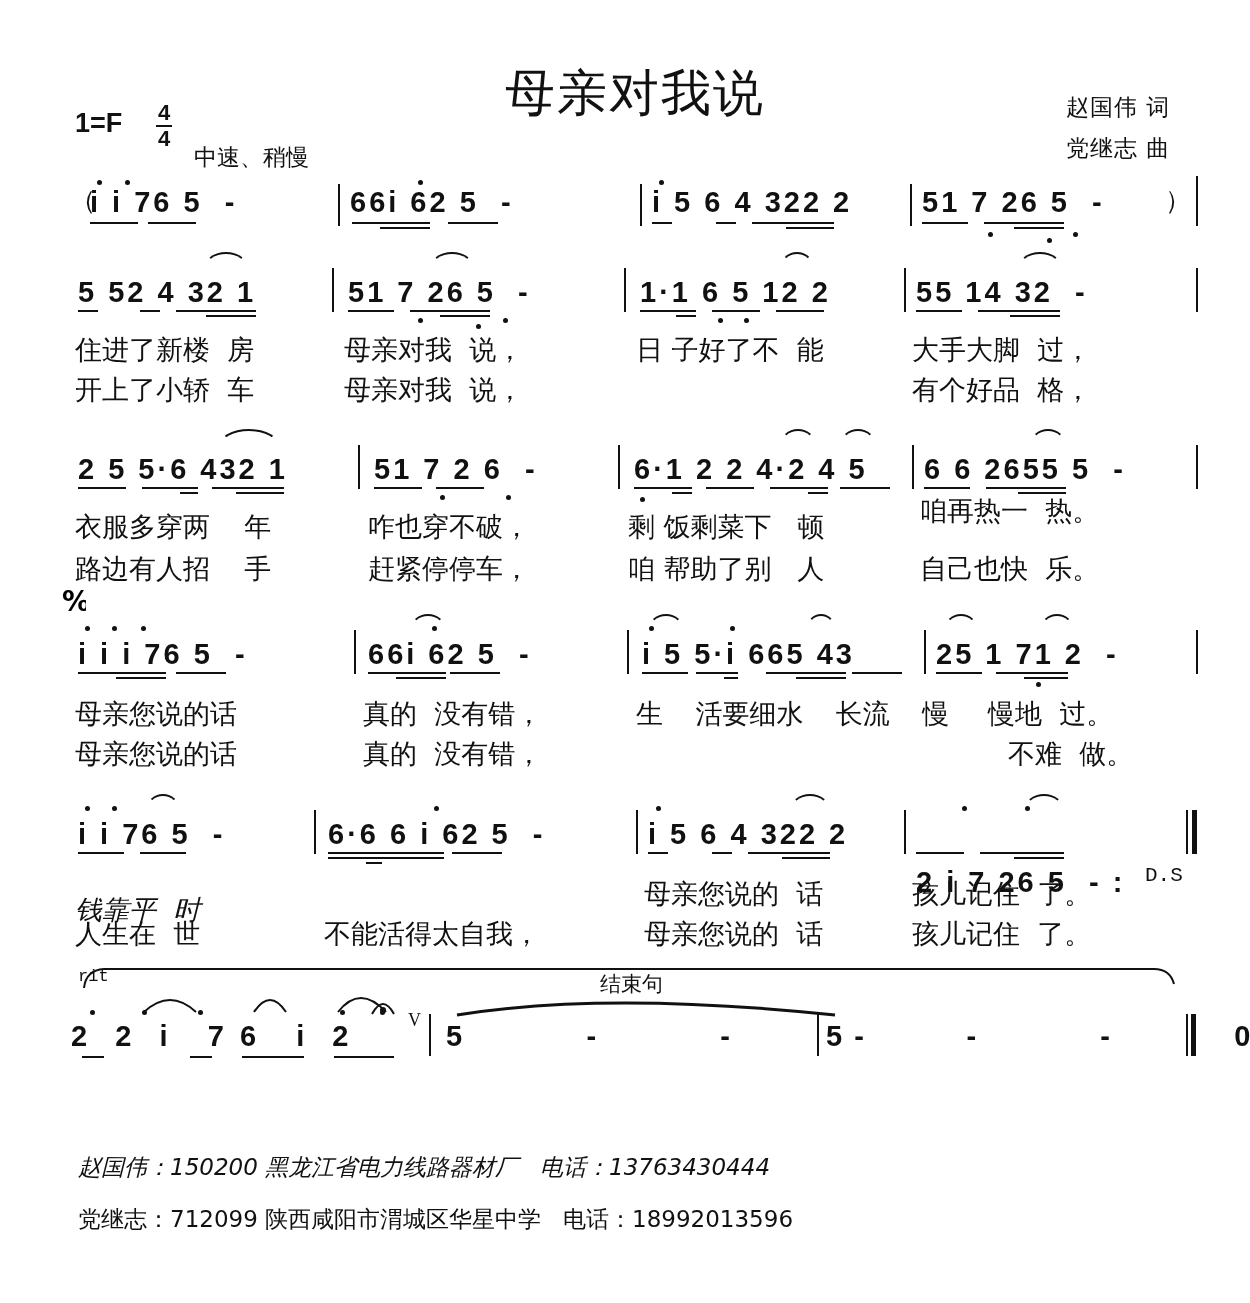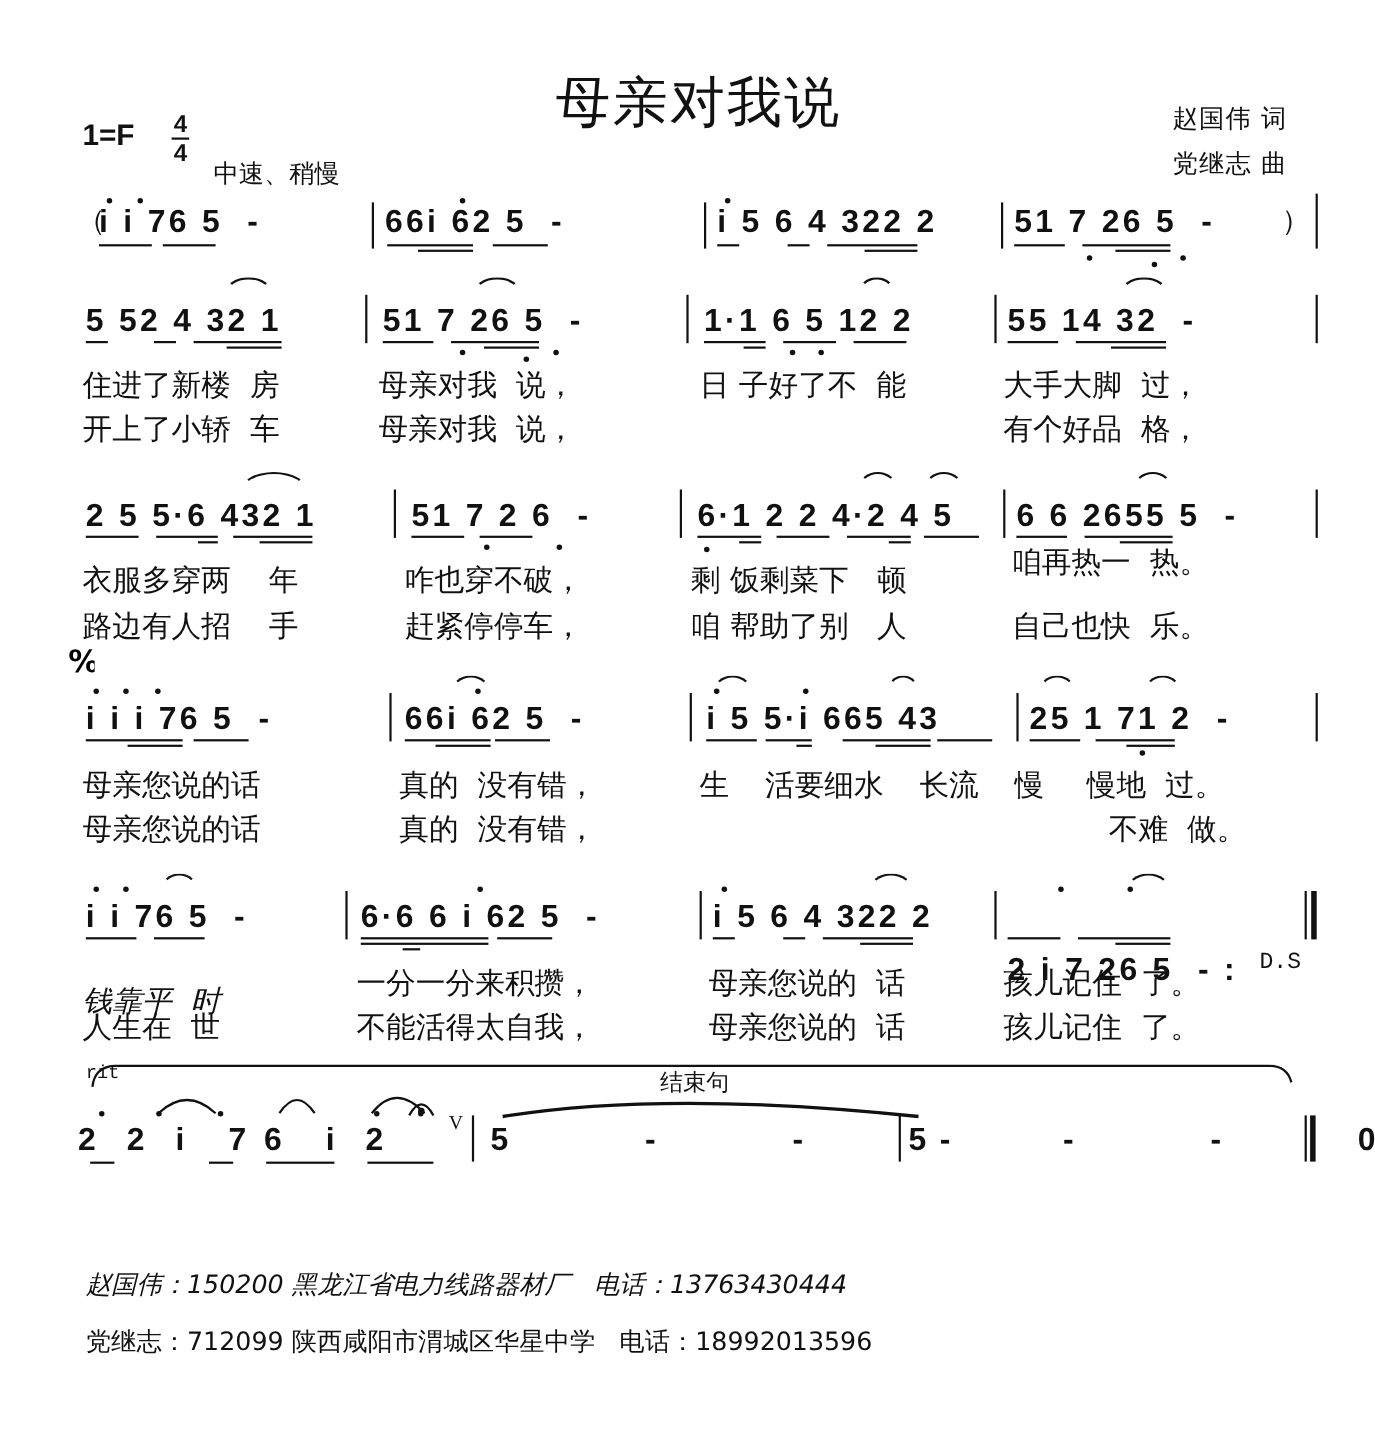--- a/index.html
+++ b/index.html
@@ -233,21 +233,20 @@
   <div class="underline" style="left:916px; top:44px; width:48px;"></div>
   <div class="underline" style="left:980px; top:44px; width:84px;"></div>
   <div class="underline" style="left:1014px; top:49px; width:50px;"></div>
   <div class="dot" style="left:85px; top:-2px;"></div>
   <div class="dot" style="left:112px; top:-2px;"></div>
   <div class="dot" style="left:434px; top:-2px;"></div>
   <div class="dot" style="left:656px; top:-2px;"></div>
   <div class="dot" style="left:962px; top:-2px;"></div>
   <div class="dot" style="left:1025px; top:-2px;"></div>
   <span class="lyric" style="left:75px; top:84px;font-style:italic;">钱靠平  时</span>
-  <span class="lyric" style="left:324px; top:68px;">一分一分来积攒，</span>
   <span class="lyric" style="left:644px; top:68px;">母亲您说的  话</span>
   <span class="lyric" style="left:912px; top:68px;">孩儿记住  了。</span>
   <span class="lyric" style="left:75px; top:108px;">人生在  世</span>
   <span class="lyric" style="left:324px; top:108px;">不能活得太自我，</span>
   <span class="lyric" style="left:644px; top:108px;">母亲您说的  话</span>
   <span class="lyric" style="left:912px; top:108px;">孩儿记住  了。</span>
 </div>
 <div class="ds">D.S</div>
 
 <svg style="position:absolute; left:80px; top:966px;" width="1100" height="30">

